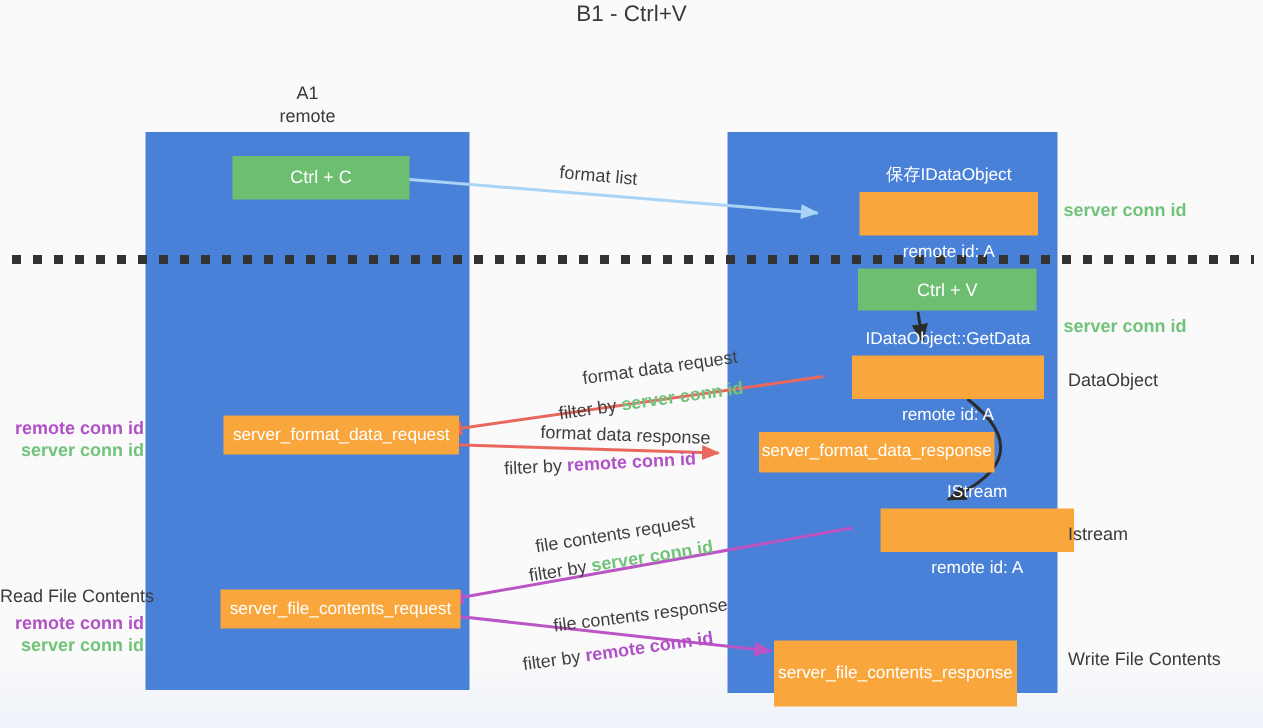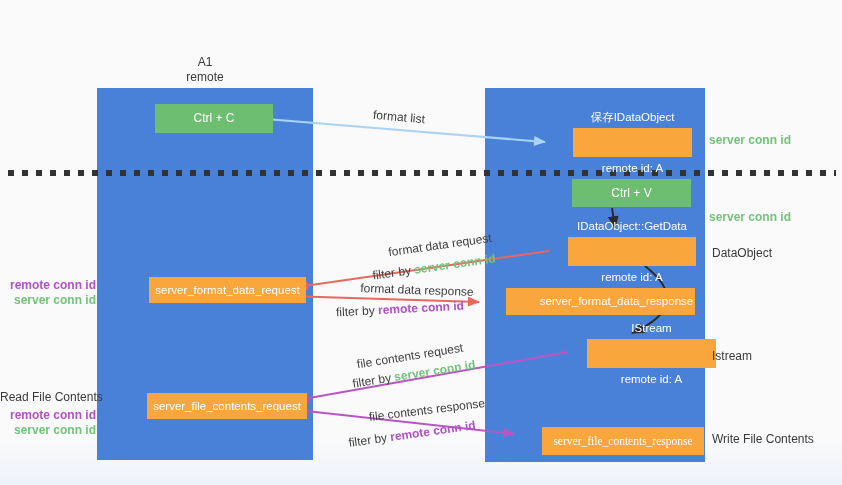--- a/index.html
+++ b/index.html
@@ -24,20 +24,21 @@
         line-height:15px;white-space:nowrap;}
   .left-stack .plain{color:#3a3a3a;font-weight:normal;}
   svg.overlay{position:absolute;left:0;top:0;pointer-events:none;}
 </style>
 </head>
 <body>
 
 <div class="stage">
 
   <div class="title">
+    <div>B1 - Ctrl+V</div>
   </div>
 
   <div class="lane-header" style="left:145px;top:55px;">
     <div>A1</div>
     <div>remote</div>
   </div>
 
   <div class="lane" style="left:97px;top:88px;width:216px;height:372px;"></div>
   <div class="lane" style="left:485px;top:88px;width:220px;height:374px;"></div>
 
@@ -89,34 +90,34 @@
 
   <div class="node orange" style="left:549px;top:237px;width:128px;height:29px;">
     <span>IDataObject::GetData</span>
     <span>remote id: A</span>
   </div>
 
   <div class="node orange" style="left:130px;top:277px;width:157px;height:26px;">
     <span>server_format_data_request</span>
   </div>
 
-  <div class="node orange" style="left:487px;top:288px;width:157px;height:27px;padding-left:32px;">
+  <div class="node orange" style="left:487px;top:288px;width:157px;height:27px;">
     <span>server_format_data_response</span>
   </div>
 
   <div class="node orange" style="left:568px;top:339px;width:129px;height:29px;">
     <span>IStream</span>
     <span>remote id: A</span>
   </div>
 
   <div class="node orange" style="left:128px;top:393px;width:160px;height:26px;">
     <span>server_file_contents_request</span>
   </div>
 
-  <div class="node orange" style="left:523px;top:427px;width:162px;height:28px;font-family:Liberation Serif, serif;">
+  <div class="node orange" style="left:497px;top:427px;width:162px;height:44px;">
     <span>server_file_contents_response</span>
   </div>
 
   <div class="arrow-label" style="left:399px;top:117px;transform:translate(-50%,-50%) rotate(5deg);">format list</div>
 
   <div class="arrow-label" style="left:440px;top:245px;transform:translate(-50%,-50%) rotate(-8deg);">format data request</div>
 
   <div class="arrow-label" style="left:434px;top:267px;transform:translate(-50%,-50%) rotate(-8deg);">
     <span>filter by</span>
     <span class="green-text">server conn id</span>

